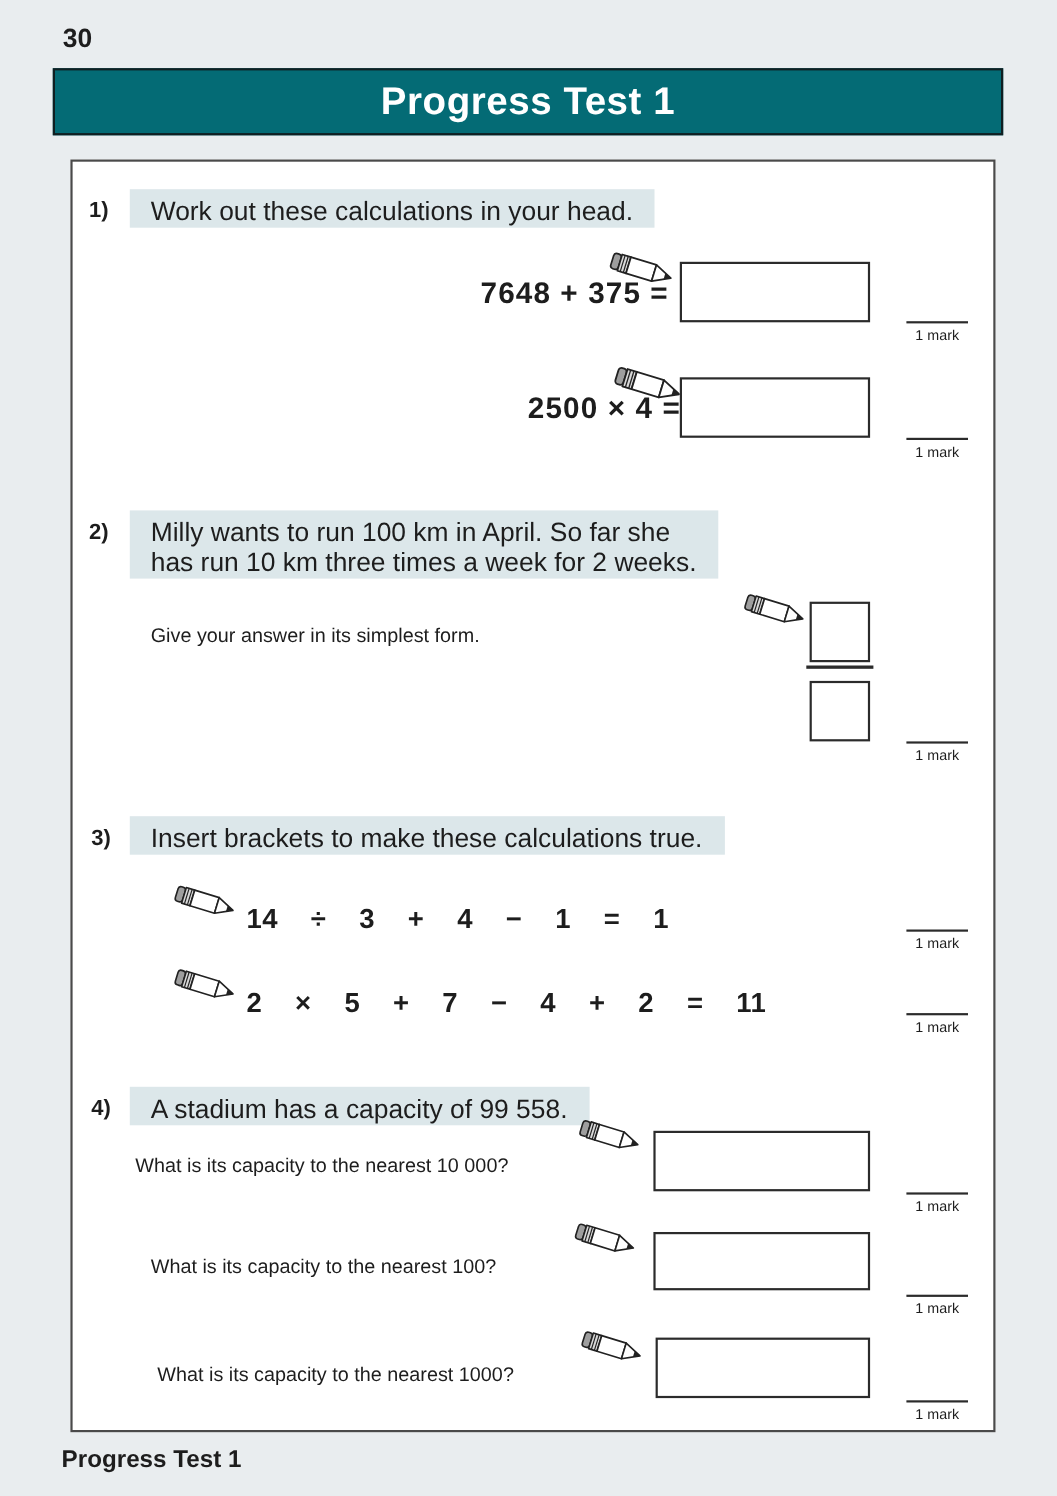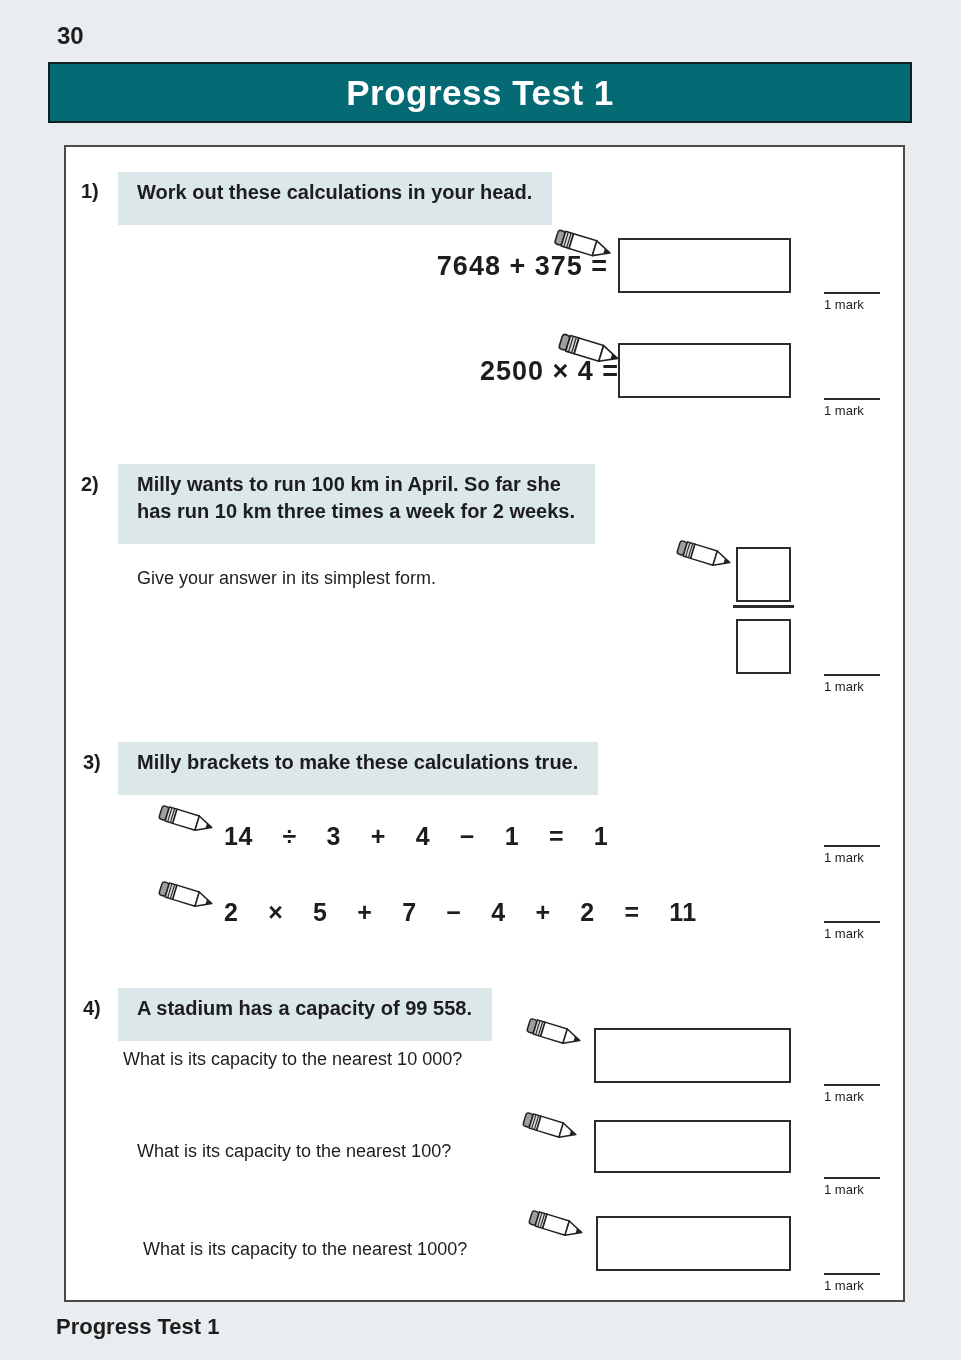--- a/index.html
+++ b/index.html
@@ -31,41 +31,40 @@
   }
   .banner-title{color:#ffffff;font-size:35px;font-weight:700;letter-spacing:.5px;}
   .main-box{
     left:64px;top:145px;width:841px;height:1157px;
     background:#ffffff;border:2px solid #4a4a4a;
   }
   .q-number{font-size:20px;font-weight:700;}
   .highlight{
     background:var(--highlight);
     display:inline-block;
-    padding:7px 20px 19px 19px;
-    font-size:20px;line-height:27px;
+    padding:7px 20px 1px 19px;
+    font-size:24px;line-height:27px;
     white-space:nowrap;
-    font-weight:bold;
   }
   .body-text{font-size:18px;line-height:25px;white-space:nowrap;}
   .expr{
     font-size:27px;font-weight:700;letter-spacing:1px;
     white-space:pre;text-align:right;
   }
   .eq{
     font-size:25px;font-weight:700;white-space:pre;letter-spacing:.5px;
   }
   .answer-box{
     background:#ffffff;border:2.5px solid #2b2b2b;
   }
   .frac-box{
     width:55px;height:55px;background:#fff;border:2.5px solid #2b2b2b;
   }
   .frac-bar{width:61px;height:3px;background:#2b2b2b;}
-  .mark{width:56px;text-align:left;}
+  .mark{width:56px;text-align:center;}
   .mark-line{border-top:2.5px solid #2b2b2b;width:56px;}
   .mark-label{font-size:13px;margin-top:3px;display:block;white-space:nowrap;}
   .pencil{display:block;}
   .footer-title{left:56px;top:1314px;font-size:22px;font-weight:700;}
 </style>
 </head>
 <body>
 
 <svg width="0" height="0" style="position:absolute" aria-hidden="true">
   <defs>
@@ -128,21 +127,21 @@
     </svg>
   <div class="abs frac-box" style="left:736px;top:547px;"></div>
   <div class="abs frac-bar" style="left:733px;top:605px;"></div>
   <div class="abs frac-box" style="left:736px;top:619px;"></div>
   <div class="abs mark" style="left:824px;top:674px;">
     <div class="mark-line"></div>
     <span class="mark-label">1 mark</span>
   </div>
 
   <div class="abs q-number" style="left:83px;top:751px;">3)</div>
-  <div class="abs highlight" style="left:118px;top:742px;">Milly brackets to make these calculations true.</div>
+  <div class="abs highlight" style="left:118px;top:742px;">Insert brackets to make these calculations true.</div>
 
   <svg class="abs pencil" style="left:156px;top:802px;" width="62" height="36">
       <use href="#pencil-shape"></use>
     </svg>
   <div class="abs eq" style="left:224px;top:822px;">14    ÷    3    +    4    −    1    =    1</div>
   <div class="abs mark" style="left:824px;top:845px;">
     <div class="mark-line"></div>
     <span class="mark-label">1 mark</span>
   </div>
 

